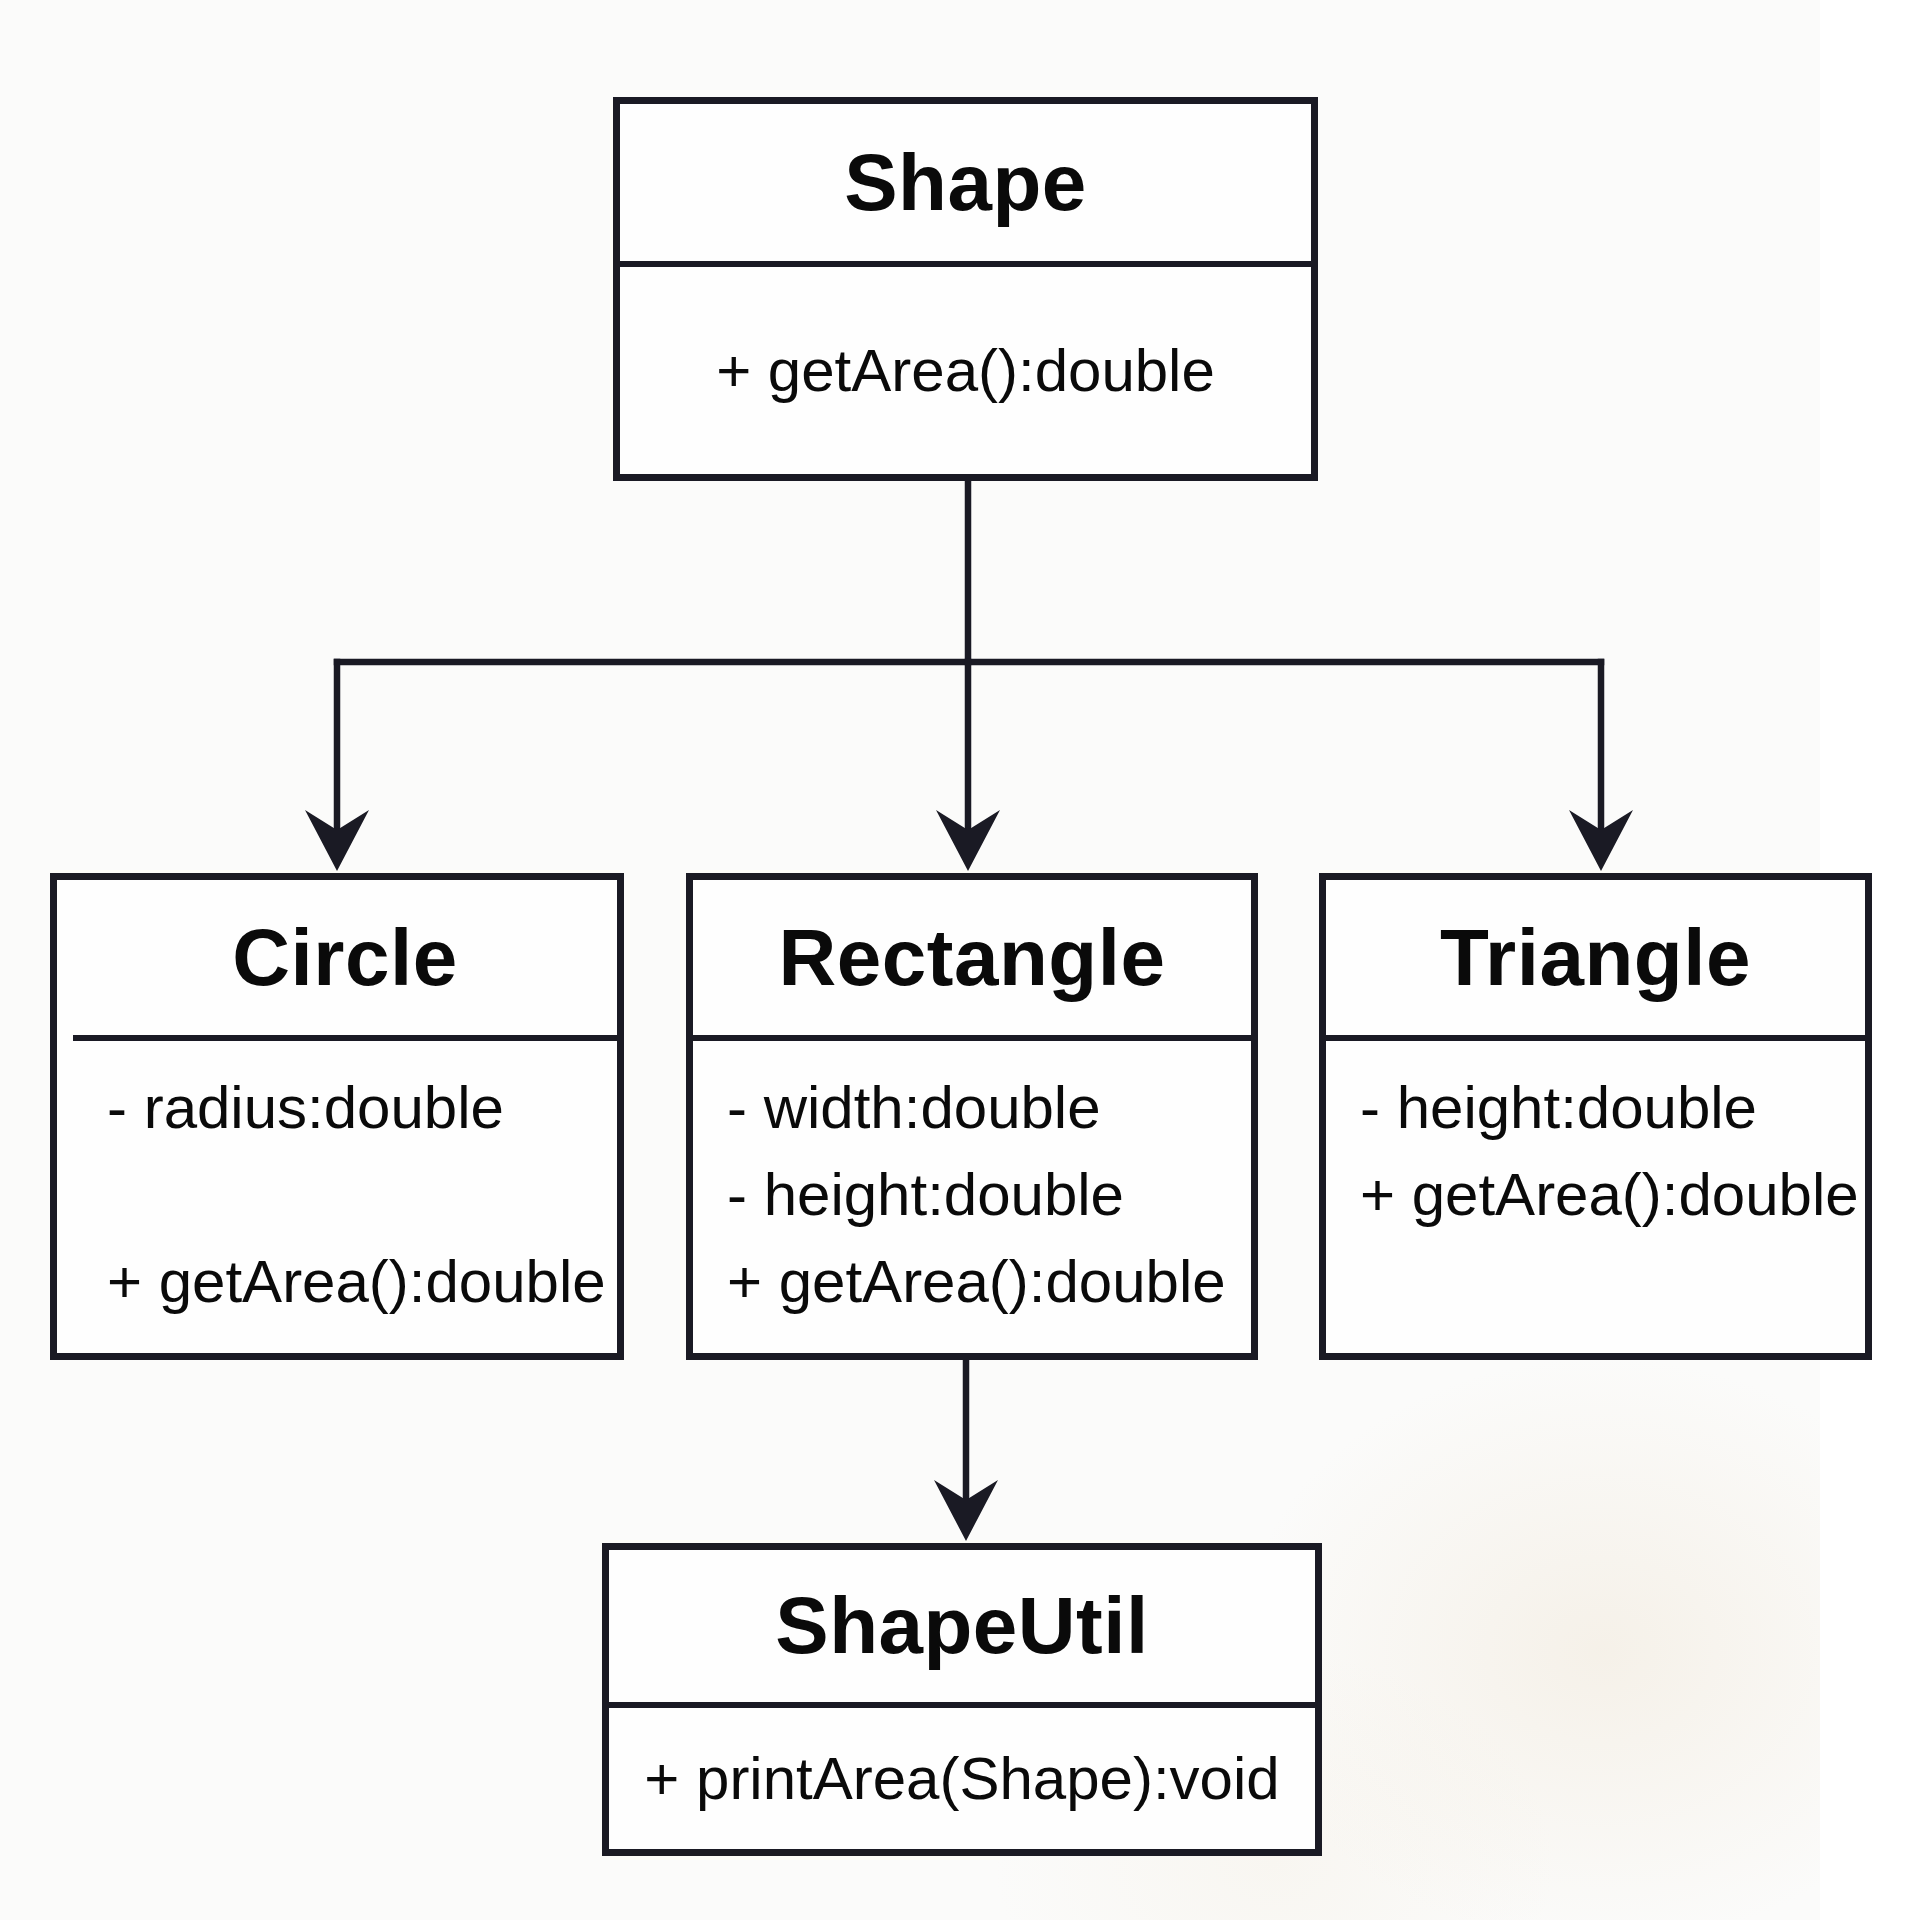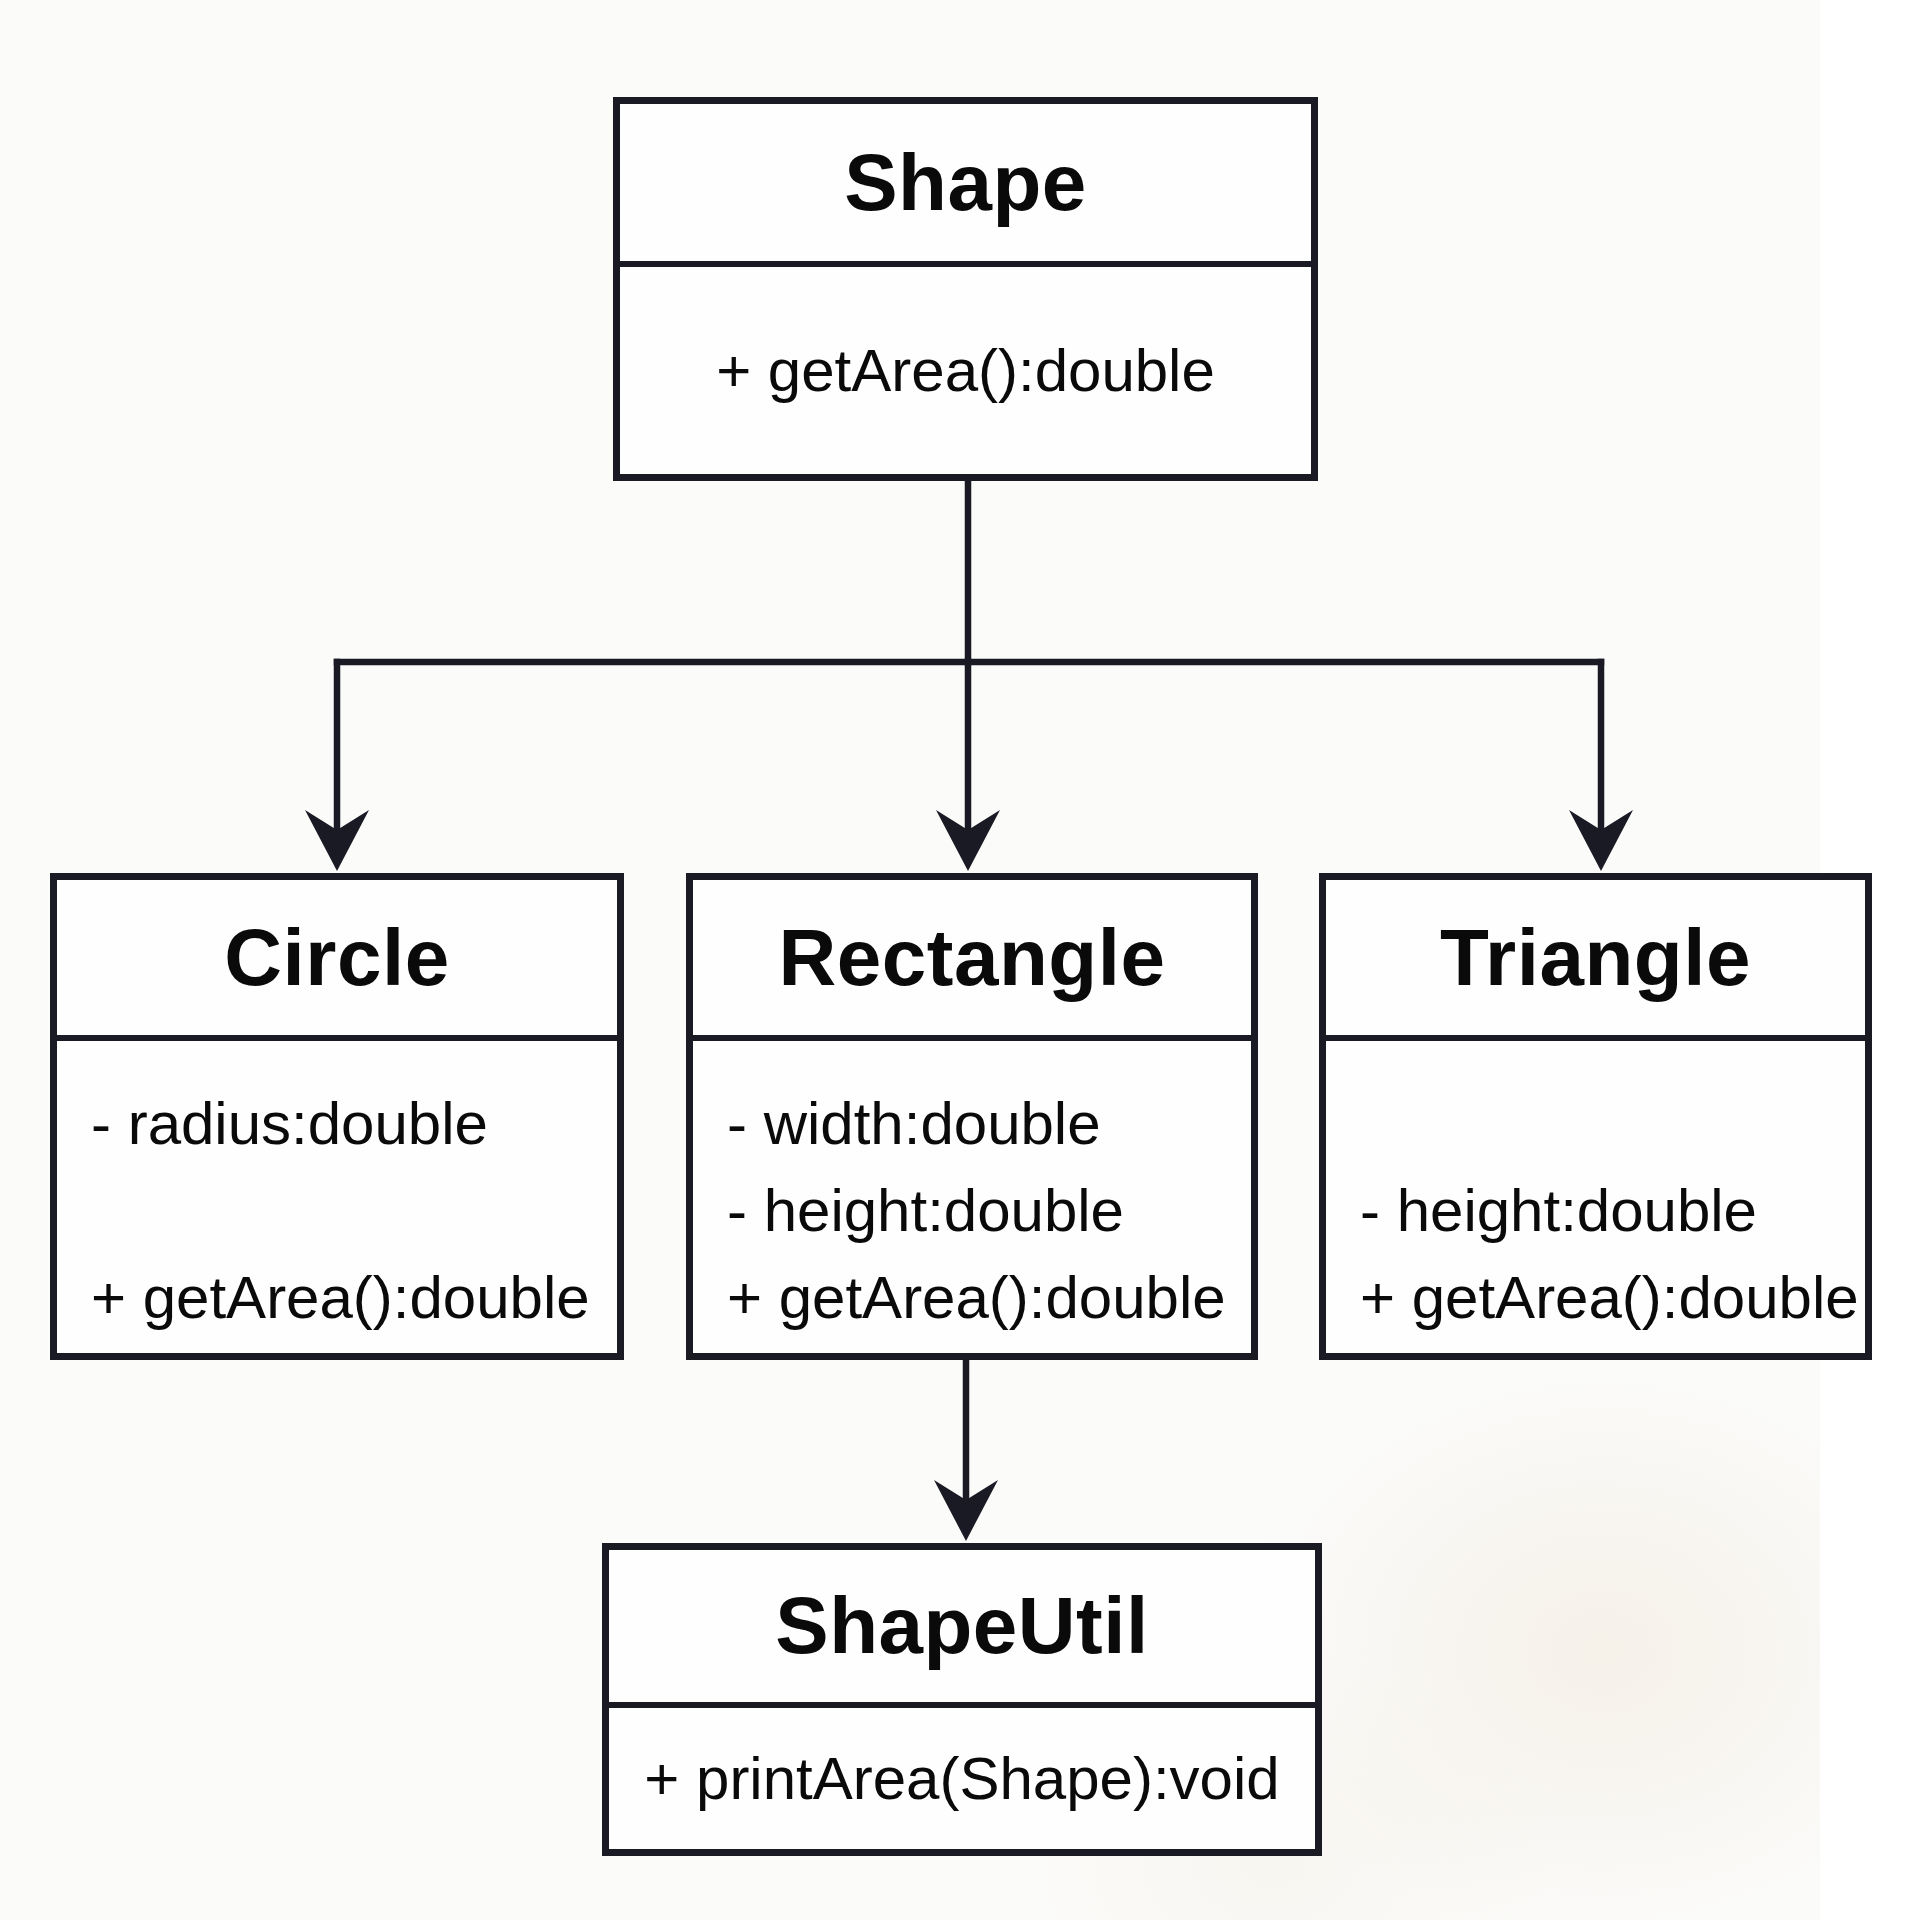--- a/index.html
+++ b/index.html
@@ -23,35 +23,35 @@
     box-sizing:border-box;
     display:flex;flex-direction:column;
     color:#0a0a0a;
   }
   .class-title{
     display:flex;align-items:center;justify-content:center;
     border-bottom:6px solid #1a1a24;
     font-weight:bold;font-size:80px;letter-spacing:0.5px;
     flex:none;
   }
-  .class-members{flex:1;display:flex;flex-direction:column;justify-content:flex-end;}
+  .class-members{flex:1;display:flex;flex-direction:column;justify-content:flex-start;margin-top:11px;}
   .member-line{
     height:87px;line-height:87px;
     font-size:60px;
     padding-left:34px;padding-right:10px;
     white-space:nowrap;
   }
   .member-centered{
     flex:1;display:flex;align-items:center;justify-content:center;
     font-size:60px;white-space:nowrap;
   }
   
   #box-shape     {left:613px; top:97px;   width:705px; height:384px;}
   #box-shape     .class-title{height:157px;}
-  #box-circle    {left:50px;  top:873px;  width:574px; height:487px;}
+  #box-circle    {left:50px;  top:873px;  width:574px; height:487px;padding-left:16px;}
   #box-rectangle {left:686px; top:873px;  width:572px; height:487px;}
   #box-triangle  {left:1319px;top:873px;  width:553px; height:487px;}
   .child-box     .class-title{height:155px;}
   .child-box     .class-members{padding-top:12px;padding-bottom:12px;}
   #box-shapeutil {left:602px; top:1543px; width:720px; height:313px;}
   #box-shapeutil .class-title{height:152px;}
 </style>
 </head>
 <body>
 

